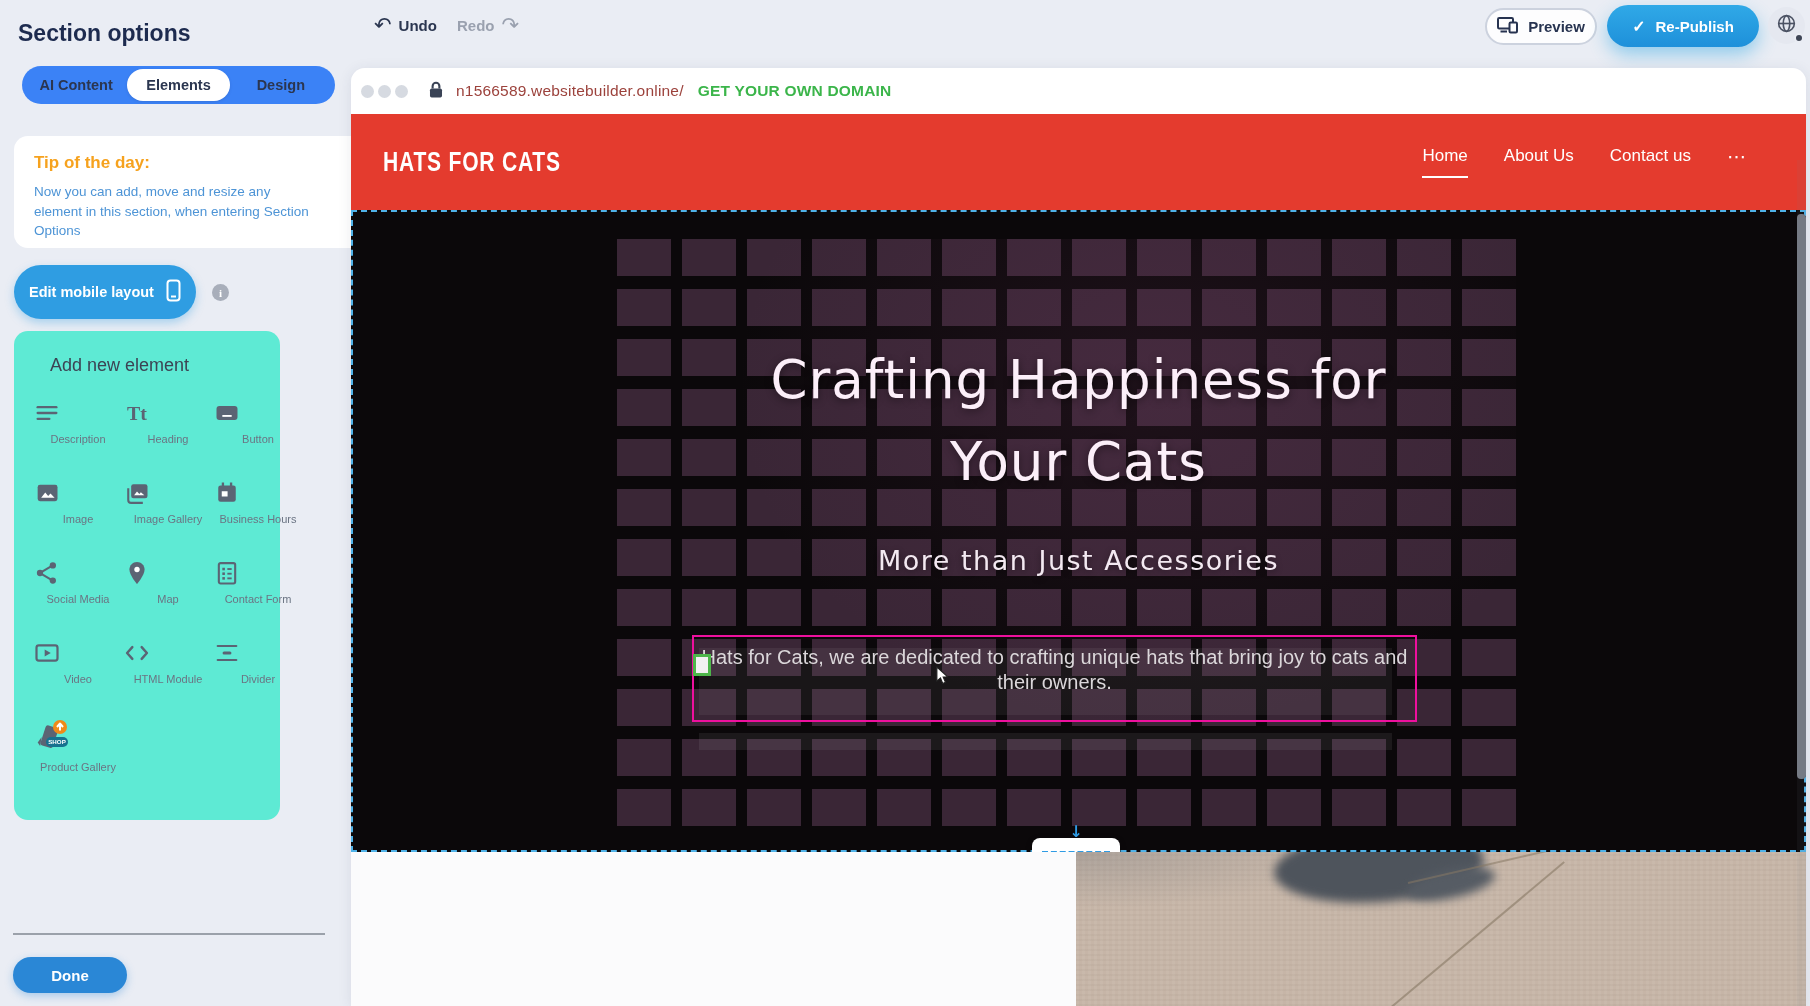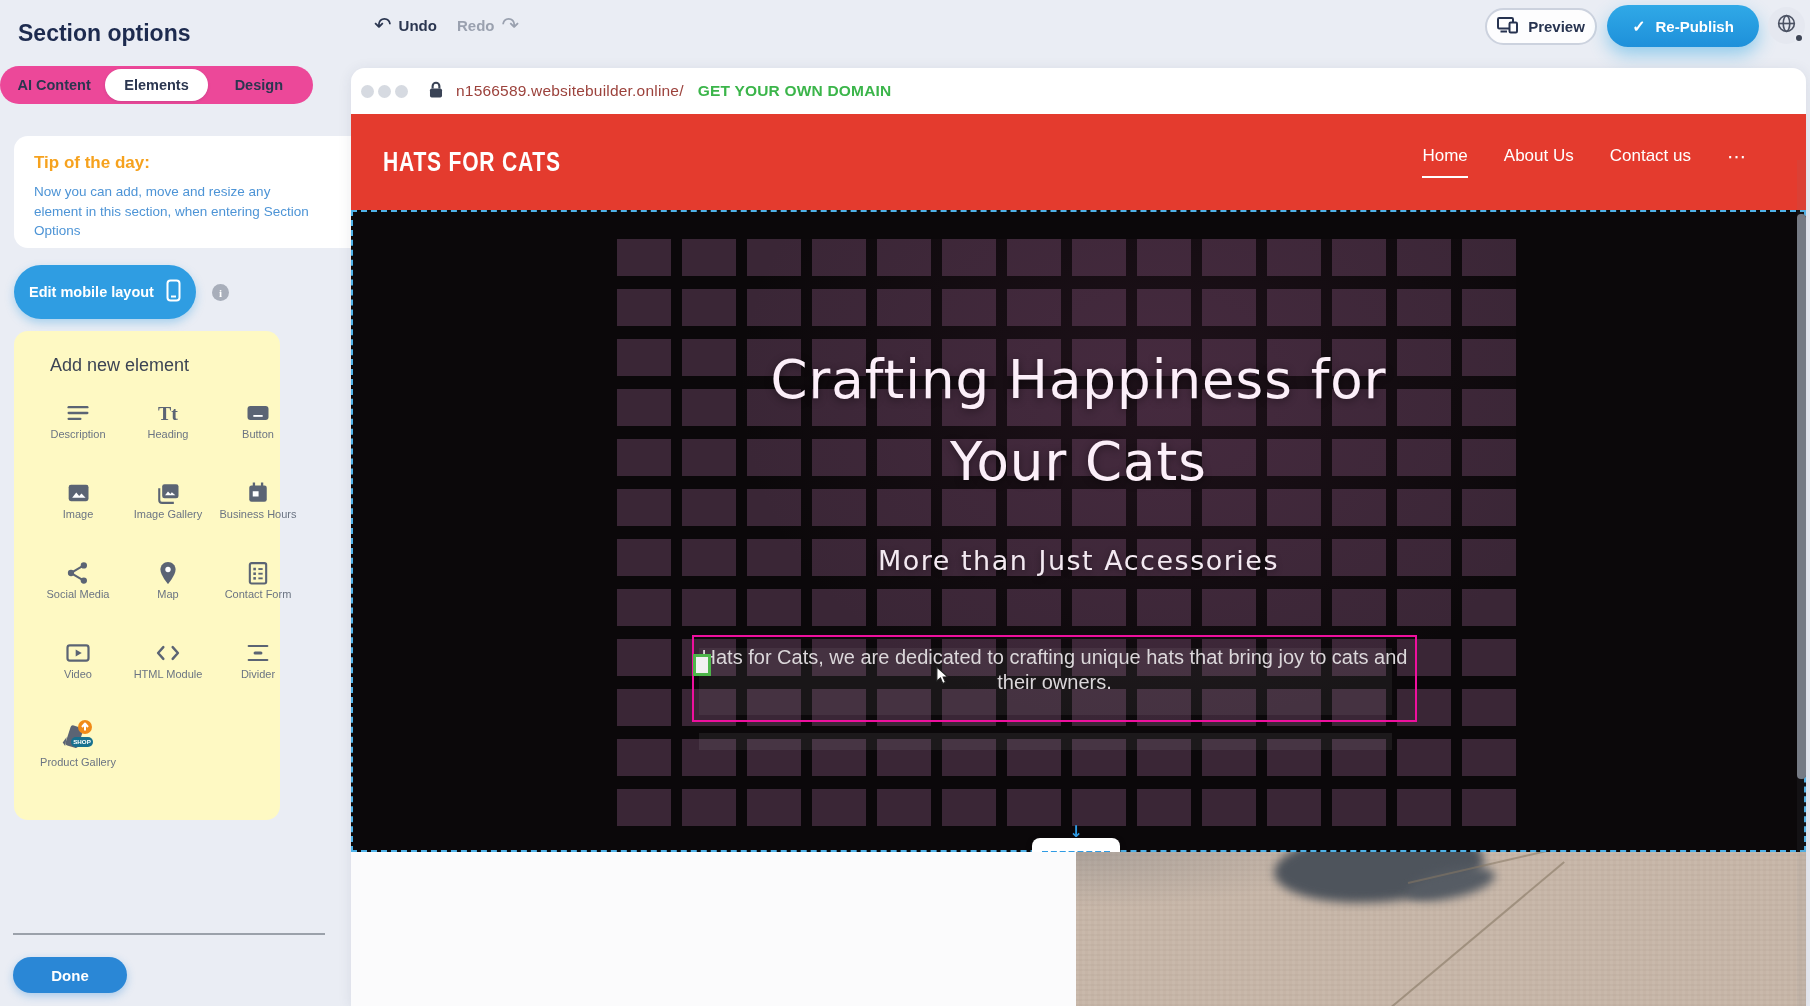--- a/index.html
+++ b/index.html
@@ -2,37 +2,37 @@
 <html><head>
 <meta charset="utf-8">
 <style>
   * { margin:0; padding:0; box-sizing:border-box; }
   html,body { width:1810px; height:1006px; }
   body { font-family:"Liberation Sans", sans-serif; background:#eaedf4; overflow:hidden; }
   #app { position:relative; width:1810px; height:1006px; background:#eaedf4; }
 
   
   .panel-title { position:absolute; left:18px; top:20px; font-size:23px; font-weight:bold; color:#1d2b4f; }
-  .tabs { position:absolute; left:0; top:66px; width:313px; height:38px; background:#ec4899; border-radius:19px; display:flex; padding:3px; }
+  .tabs { position:absolute; left:22px; top:66px; width:313px; height:38px; background:#3b82f6; border-radius:19px; display:flex; padding:3px; }
   .tab { flex:1; display:flex; align-items:center; justify-content:center; font-size:14.5px; font-weight:bold; color:#2b3650; border-radius:16px; cursor:pointer; }
   .tab.active { background:#fff; box-shadow:0 1px 3px rgba(40,50,80,.15); }
 
   .tip-card { position:absolute; left:14px; top:136px; width:354px; height:112px; background:#fff; border-radius:14px; padding:17px 20px; }
   .tip-heading { font-size:17px; font-weight:bold; color:#f6a21e; }
   .tip-body { margin-top:9px; font-size:13.5px; line-height:1.45; color:#4d94d6; width:276px; }
 
   .edit-mobile { position:absolute; left:14px; top:265px; width:182px; height:54px; border-radius:27px; background:#2f9de2; color:#fff; font-size:14.5px; font-weight:bold; display:flex; align-items:center; justify-content:center; gap:12px; box-shadow:0 4px 10px rgba(47,157,226,.35); }
   .info-dot { position:absolute; left:212px; top:284px; width:17px; height:17px; border-radius:50%; background:#a8aeba; color:#fff; font-size:11px; font-weight:bold; display:flex; align-items:center; justify-content:center; font-family:"Liberation Serif", serif; }
 
-  .add-card { position:absolute; left:14px; top:331px; width:266px; height:489px; background:#fef9c3; border-radius:14px; }
+  .add-card { position:absolute; left:14px; top:331px; width:266px; height:489px; background:#5eead4; border-radius:14px; }
   .add-heading { position:absolute; left:36px; top:24px; font-size:18px; color:#3c4454; }
   .el-grid { position:absolute; left:19px; top:68px; width:272px; display:grid; grid-template-columns:repeat(3, 90px); grid-auto-rows:80px; justify-items:center; }
-  .el-item { display:flex; flex-direction:column; align-items:center; text-align:center; width:90px; cursor:pointer; }
+  .el-item { display:flex; flex-direction:column; text-align:center; width:90px; cursor:pointer; }
   .el-item svg { display:block; }
-  .el-label { font-size:11px; line-height:1.3; color:#6b7483; }
+  .el-label { margin-top:5px; font-size:11px; line-height:1.3; color:#6b7483; }
 
   .panel-divider { position:absolute; left:13px; top:933px; width:312px; border-top:2px solid #9ba1aa; }
   .done-btn { position:absolute; left:13px; top:957px; width:114px; height:36px; border-radius:18px; background:#2a87d6; color:#fff; font-size:15px; font-weight:bold; display:flex; align-items:center; justify-content:center; box-shadow:0 3px 8px rgba(42,135,214,.35); }
 
   
   .undo-btn { position:absolute; left:374px; top:15px; display:flex; align-items:center; gap:7px; color:#2b3650; font-size:15px; font-weight:bold; }
   .redo-btn { position:absolute; left:457px; top:15px; display:flex; align-items:center; gap:7px; color:#9aa1af; font-size:15px; font-weight:bold; }
   .curl-icon { font-size:21px; font-weight:normal; font-family:"DejaVu Sans", sans-serif; line-height:20px; }
   .preview-btn { position:absolute; left:1485px; top:8px; width:112px; height:37px; border:2px solid #ccd2de; border-radius:19px; background:#fdfdfe; display:flex; align-items:center; justify-content:center; gap:9px; font-size:15px; font-weight:bold; color:#273350; }
   .republish-btn { position:absolute; left:1607px; top:5px; width:152px; height:42px; border-radius:21px; background:linear-gradient(180deg,#30a9e7,#1e90da); display:flex; align-items:center; justify-content:center; gap:10px; color:#fff; font-size:15px; font-weight:bold; box-shadow:0 8px 18px rgba(41,163,226,.45); }

